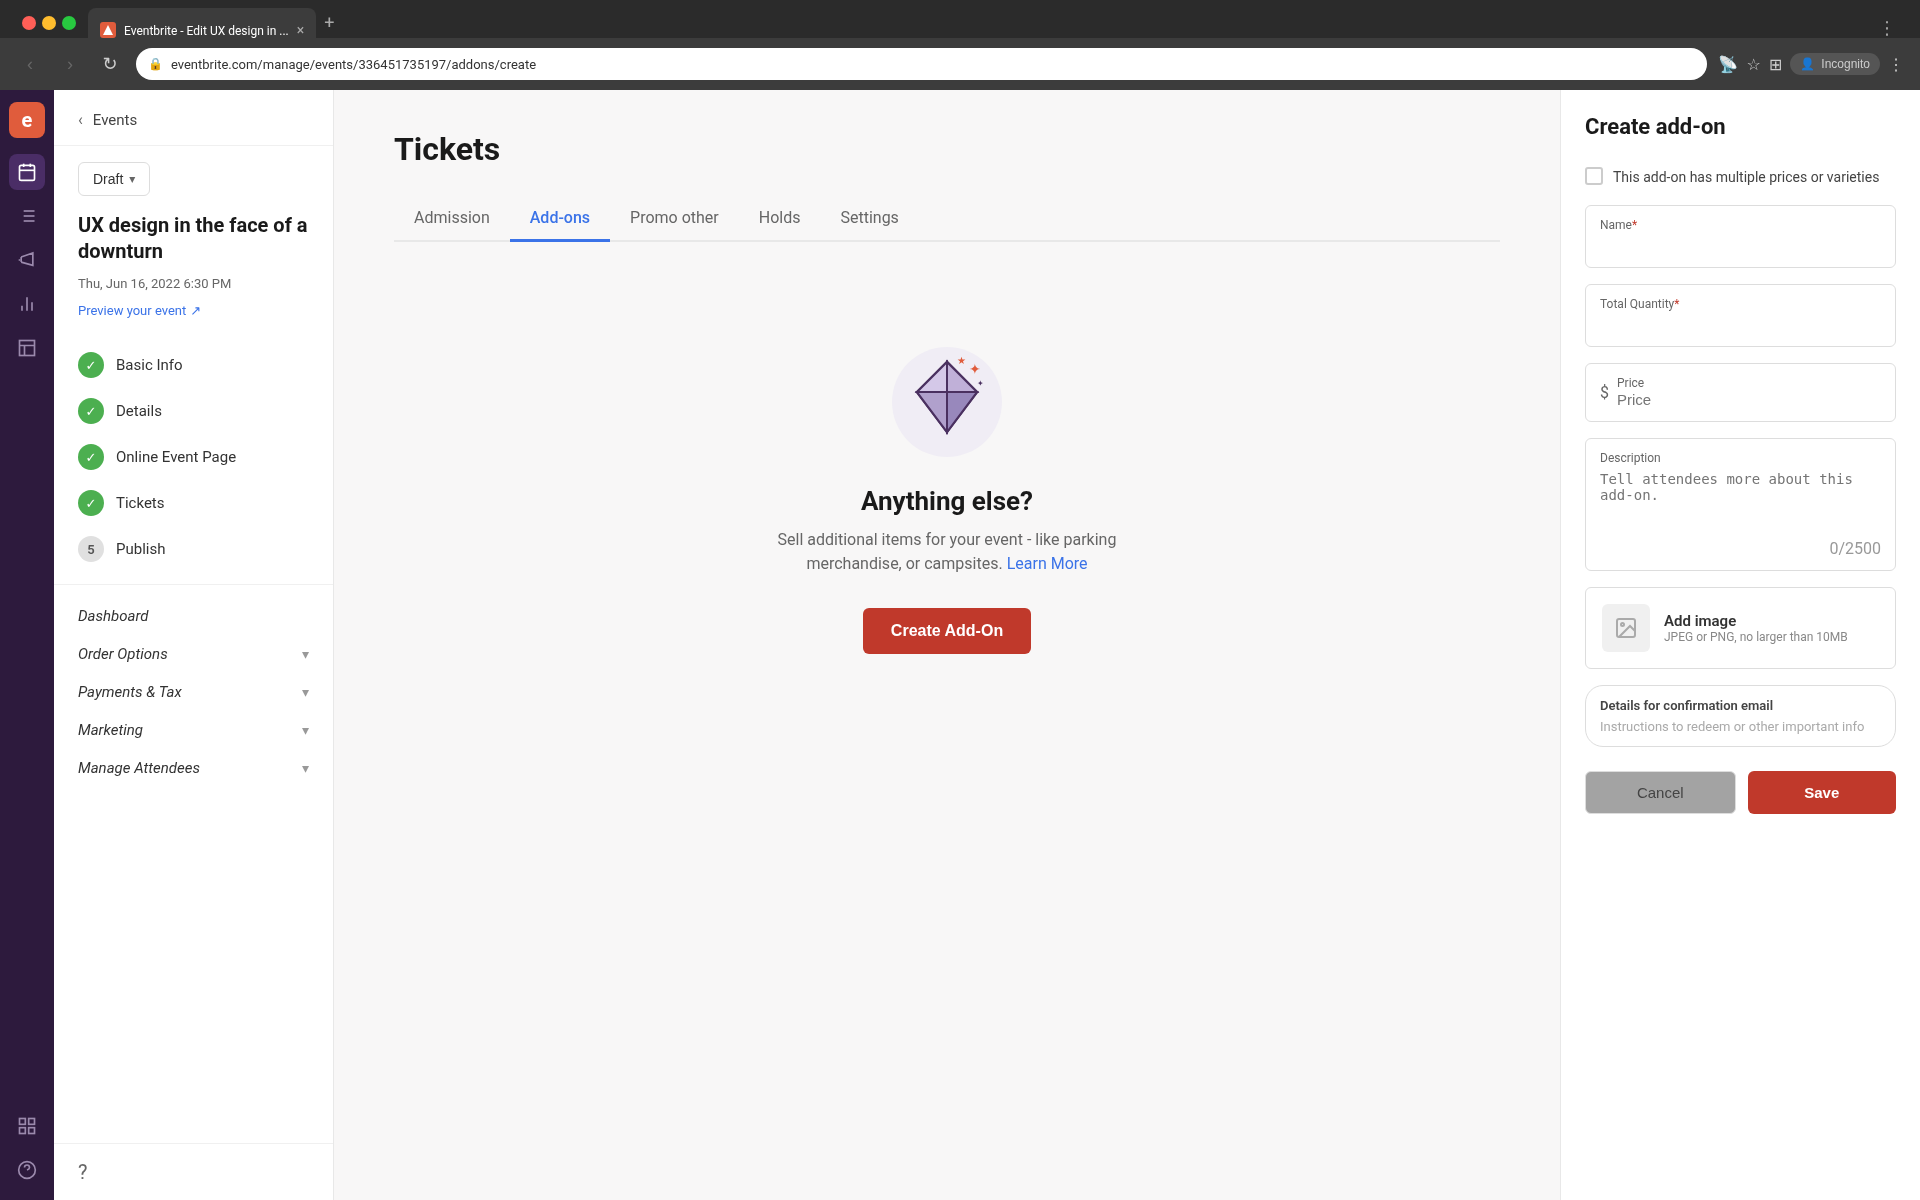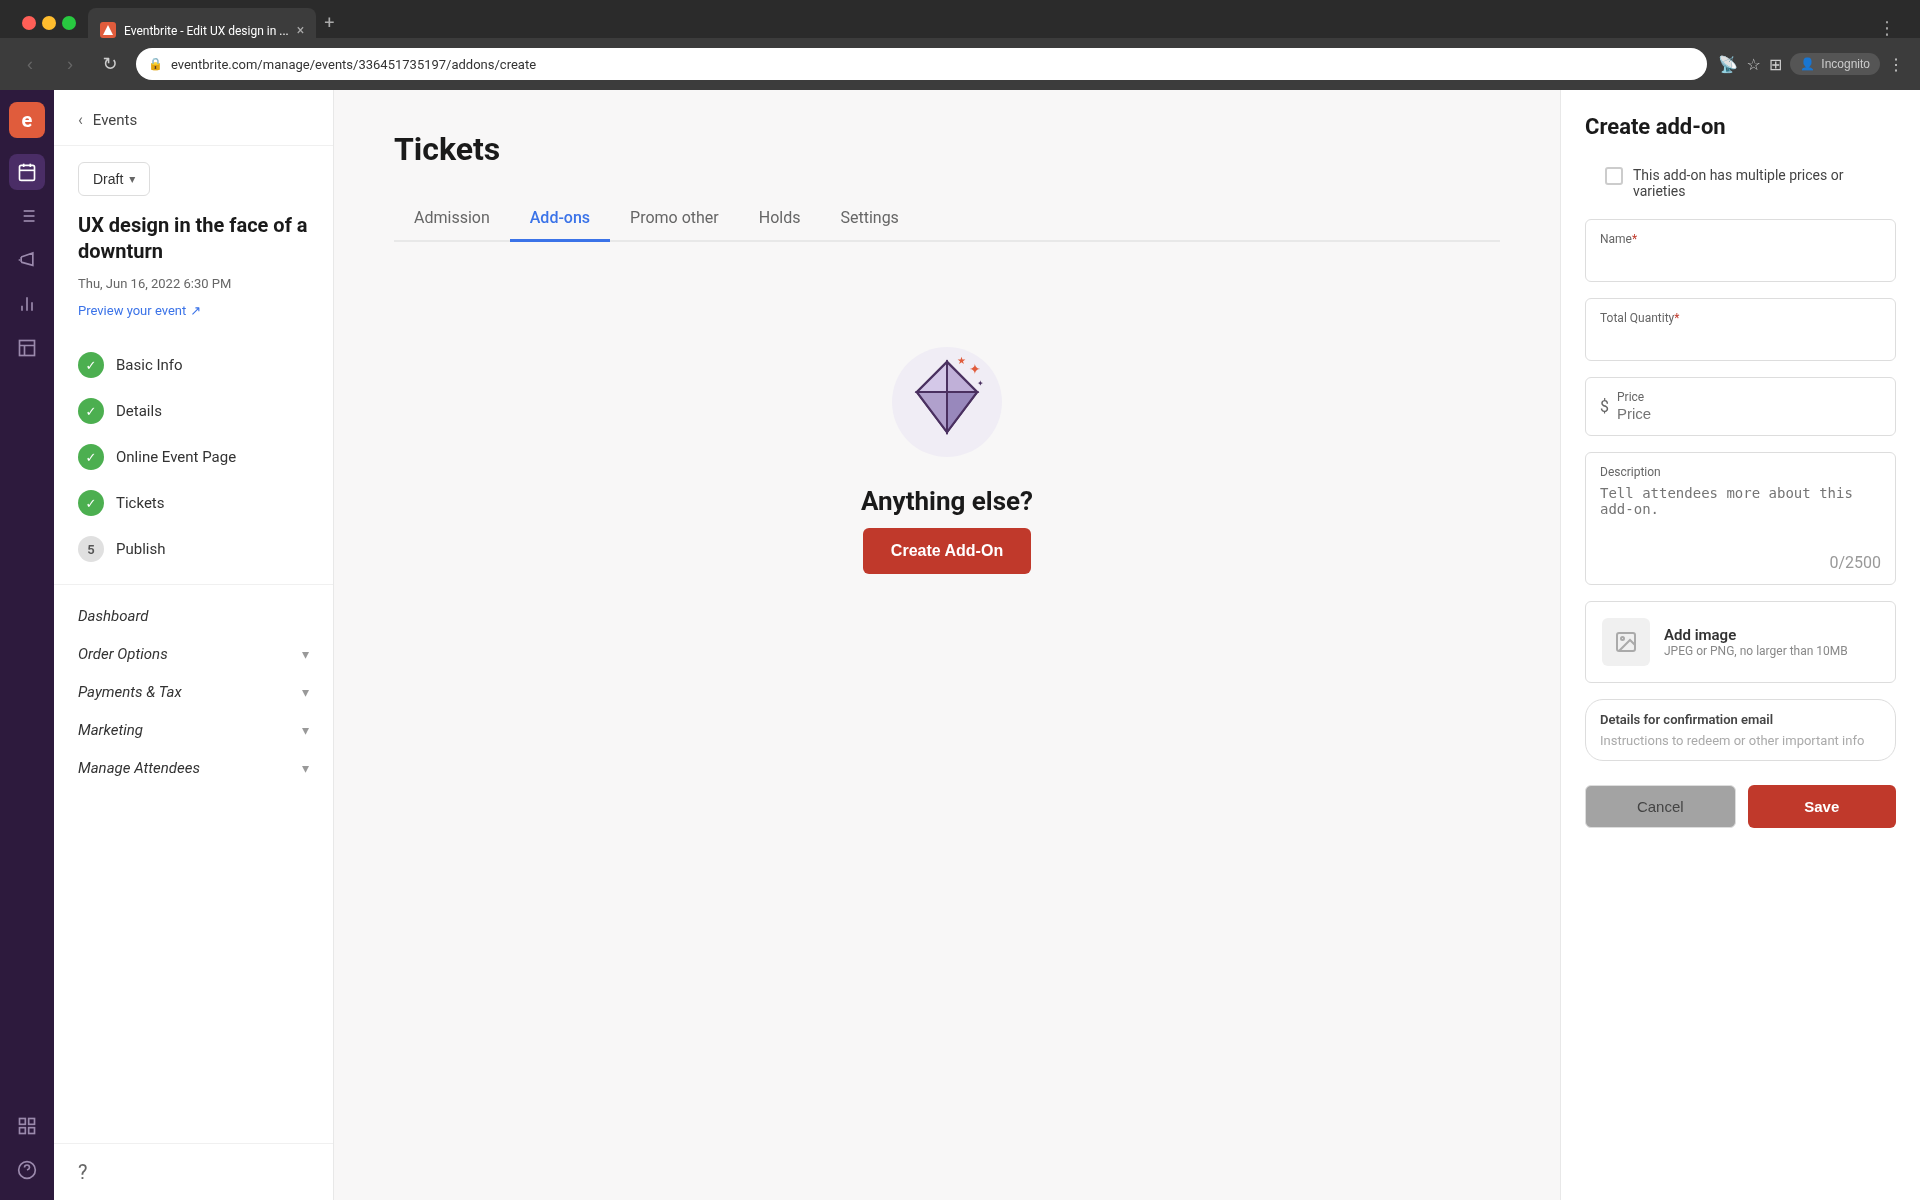--- a/index.html
+++ b/index.html
@@ -74,21 +74,21 @@
     .empty-state { display: flex; flex-direction: column; align-items: center; justify-content: center; padding: 60px 20px; }
     .diamond-icon { width: 120px; height: 120px; margin-bottom: 24px; }
     .empty-title { font-size: 26px; font-weight: 700; color: #1a1a1a; margin-bottom: 12px; }
     .empty-desc { font-size: 16px; color: #666; text-align: center; margin-bottom: 32px; max-width: 420px; line-height: 1.5; }
     .empty-link { color: #3b73e8; text-decoration: none; cursor: pointer; }
     .create-btn { background: #c0392b; color: white; border: none; border-radius: 6px; padding: 14px 28px; font-size: 16px; font-weight: 600; cursor: pointer; }
 
     
     .right-panel { width: 360px; background: #fff; border-left: 1px solid #e8e8e8; padding: 24px; overflow-y: auto; display: flex; flex-direction: column; gap: 16px; }
     .panel-title { font-size: 22px; font-weight: 700; color: #1a1a1a; margin-bottom: 8px; }
-    .checkbox-row { display: flex; align-items: flex-start; gap: 10px; padding: 4px 0; margin-left: 20px; }
+    .checkbox-row { display: flex; align-items: flex-end; gap: 10px; padding: 4px 0; }
     .checkbox-box { width: 18px; height: 18px; border: 2px solid #ccc; border-radius: 3px; flex-shrink: 0; cursor: pointer; }
     .checkbox-label { font-size: 14px; color: #444; }
     .form-field { border: 1px solid #ddd; border-radius: 6px; padding: 12px 14px; position: relative; }
     .form-field label { font-size: 12px; color: #666; display: block; margin-bottom: 4px; }
     .form-input { width: 100%; border: none; outline: none; font-size: 15px; color: #333; background: transparent; }
     .price-field { display: flex; align-items: center; gap: 8px; border: 1px solid #ddd; border-radius: 6px; padding: 12px 14px; }
     .price-symbol { color: #666; font-size: 16px; }
     .price-inner { flex: 1; }
     .price-inner label { font-size: 12px; color: #666; display: block; }
     .price-input { width: 100%; border: none; outline: none; font-size: 15px; color: #999; background: transparent; }
@@ -298,20 +298,24 @@
         <polygon points="30,50 60,50 60,20" fill="#d4c8e8" stroke="#4a3060" stroke-width="2"></polygon>
         <polygon points="60,20 90,50 60,50" fill="#c0b0d8" stroke="#4a3060" stroke-width="2"></polygon>
         <polygon points="30,50 60,50 60,90" fill="#b0a0cc" stroke="#4a3060" stroke-width="2"></polygon>
         <polygon points="60,50 90,50 60,90" fill="#9888bc" stroke="#4a3060" stroke-width="2"></polygon>
 
         <text x="82" y="32" font-size="14" fill="#e05c3c">✦</text>
         <text x="70" y="22" font-size="10" fill="#e05c3c">★</text>
         <text x="90" y="44" font-size="8" fill="#4a3060">✦</text>
       </svg>
       <h2 class="empty-title">Anything else?</h2>
+      <p class="empty-desc">
+        <span>Sell additional items for your event - like parking merchandise, or campsites. </span>
+        <a class="empty-link">Learn More</a>
+      </p>
       <button class="create-btn">Create Add-On</button>
     </div>
   </div>
 
   <div class="right-panel">
     <h2 class="panel-title">Create add-on</h2>
 
     <div class="checkbox-row">
       <div class="checkbox-box"></div>
       <label class="checkbox-label">This add-on has multiple prices or varieties</label>

